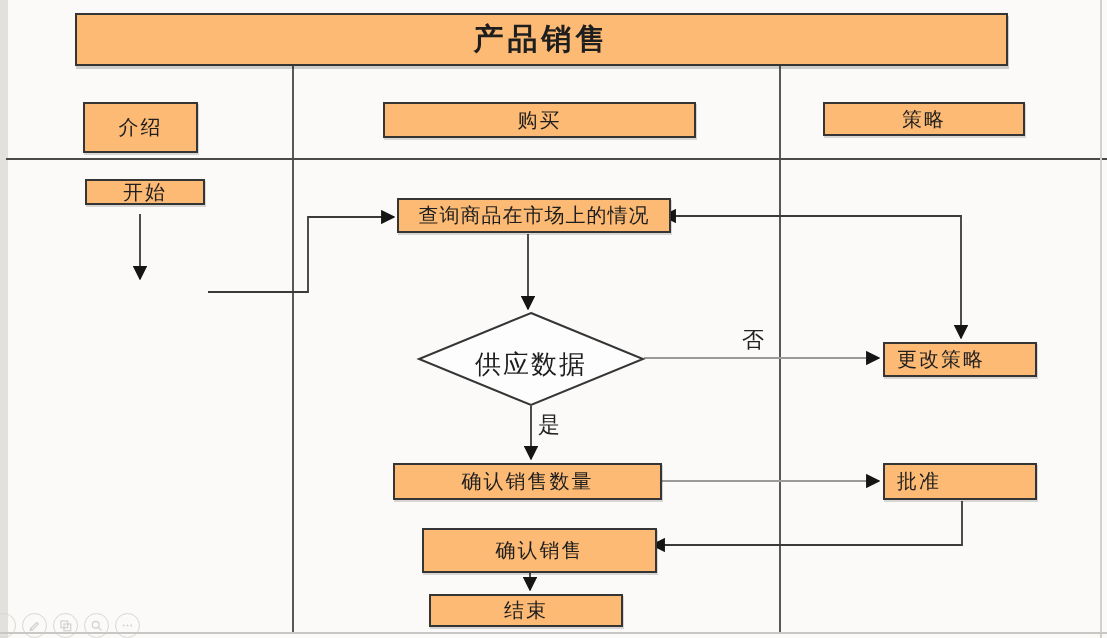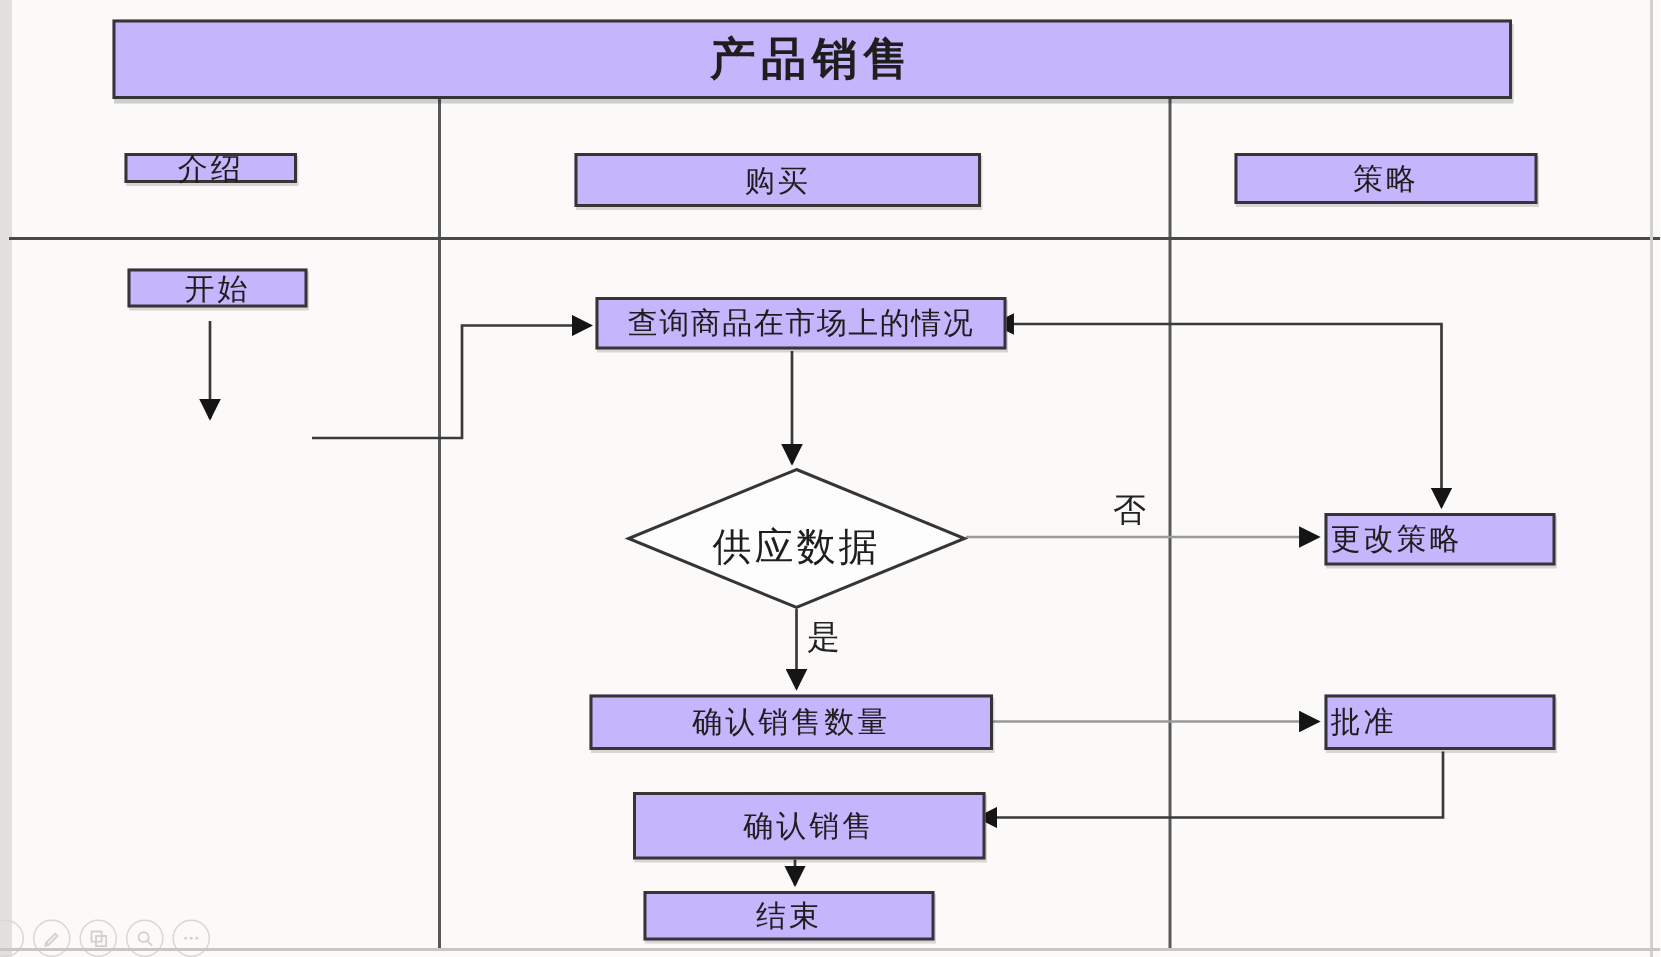--- a/index.html
+++ b/index.html
@@ -8,33 +8,33 @@
     background:#fbfaf9;
     font-family:"Liberation Sans","DejaVu Sans",sans-serif;
     color:#1e1e1e;
   }
   .edge-strip-left{position:absolute;left:0;top:0;width:8px;height:638px;background:#e3e1de;}
   .edge-line-right{position:absolute;left:1100px;top:0;width:2px;height:638px;background:#d2d0cd;}
   .edge-line-bottom{position:absolute;left:0;top:632px;width:1107px;height:2px;background:#c9c7c4;}
 
   .box{
     position:absolute;box-sizing:border-box;
-    background:#c4b5fd;border:2px solid #353535;
+    background:#fdba74;border:2px solid #353535;
     display:flex;align-items:center;justify-content:center;
     font-size:20px;letter-spacing:2px;white-space:nowrap;
     box-shadow:1px 2px 0 rgba(0,0,0,0.14);
   }
-  .box.left-text{justify-content:flex-start;padding-left:2px;}
+  .box.left-text{justify-content:flex-start;padding-left:12px;}
   .title-box{
     left:75px;top:13px;width:933px;height:53px;
     font-size:30px;font-weight:bold;letter-spacing:4px;
     box-shadow:1px 3px 0 rgba(0,0,0,0.18);
   }
-  .hdr-intro{left:83px;top:102px;width:115px;height:20px;}
-  .hdr-buy{left:383px;top:102px;width:271px;height:36px;}
+  .hdr-intro{left:83px;top:102px;width:115px;height:51px;}
+  .hdr-buy{left:383px;top:102px;width:313px;height:36px;}
   .hdr-strategy{left:823px;top:102px;width:202px;height:34px;}
 
   .n-start{left:85px;top:179px;width:120px;height:26px;}
   .n-introduce{left:64px;top:282px;width:143px;height:33px;}
   .n-query{left:397px;top:198px;width:274px;height:35px;letter-spacing:1px;}
   .n-change{left:883px;top:342px;width:154px;height:35px;}
   .n-confirmqty{left:393px;top:463px;width:269px;height:37px;}
   .n-approve{left:883px;top:463px;width:154px;height:37px;}
   .n-confirmsale{left:422px;top:528px;width:235px;height:45px;}
   .n-end{left:429px;top:594px;width:194px;height:33px;text-align:center;}

